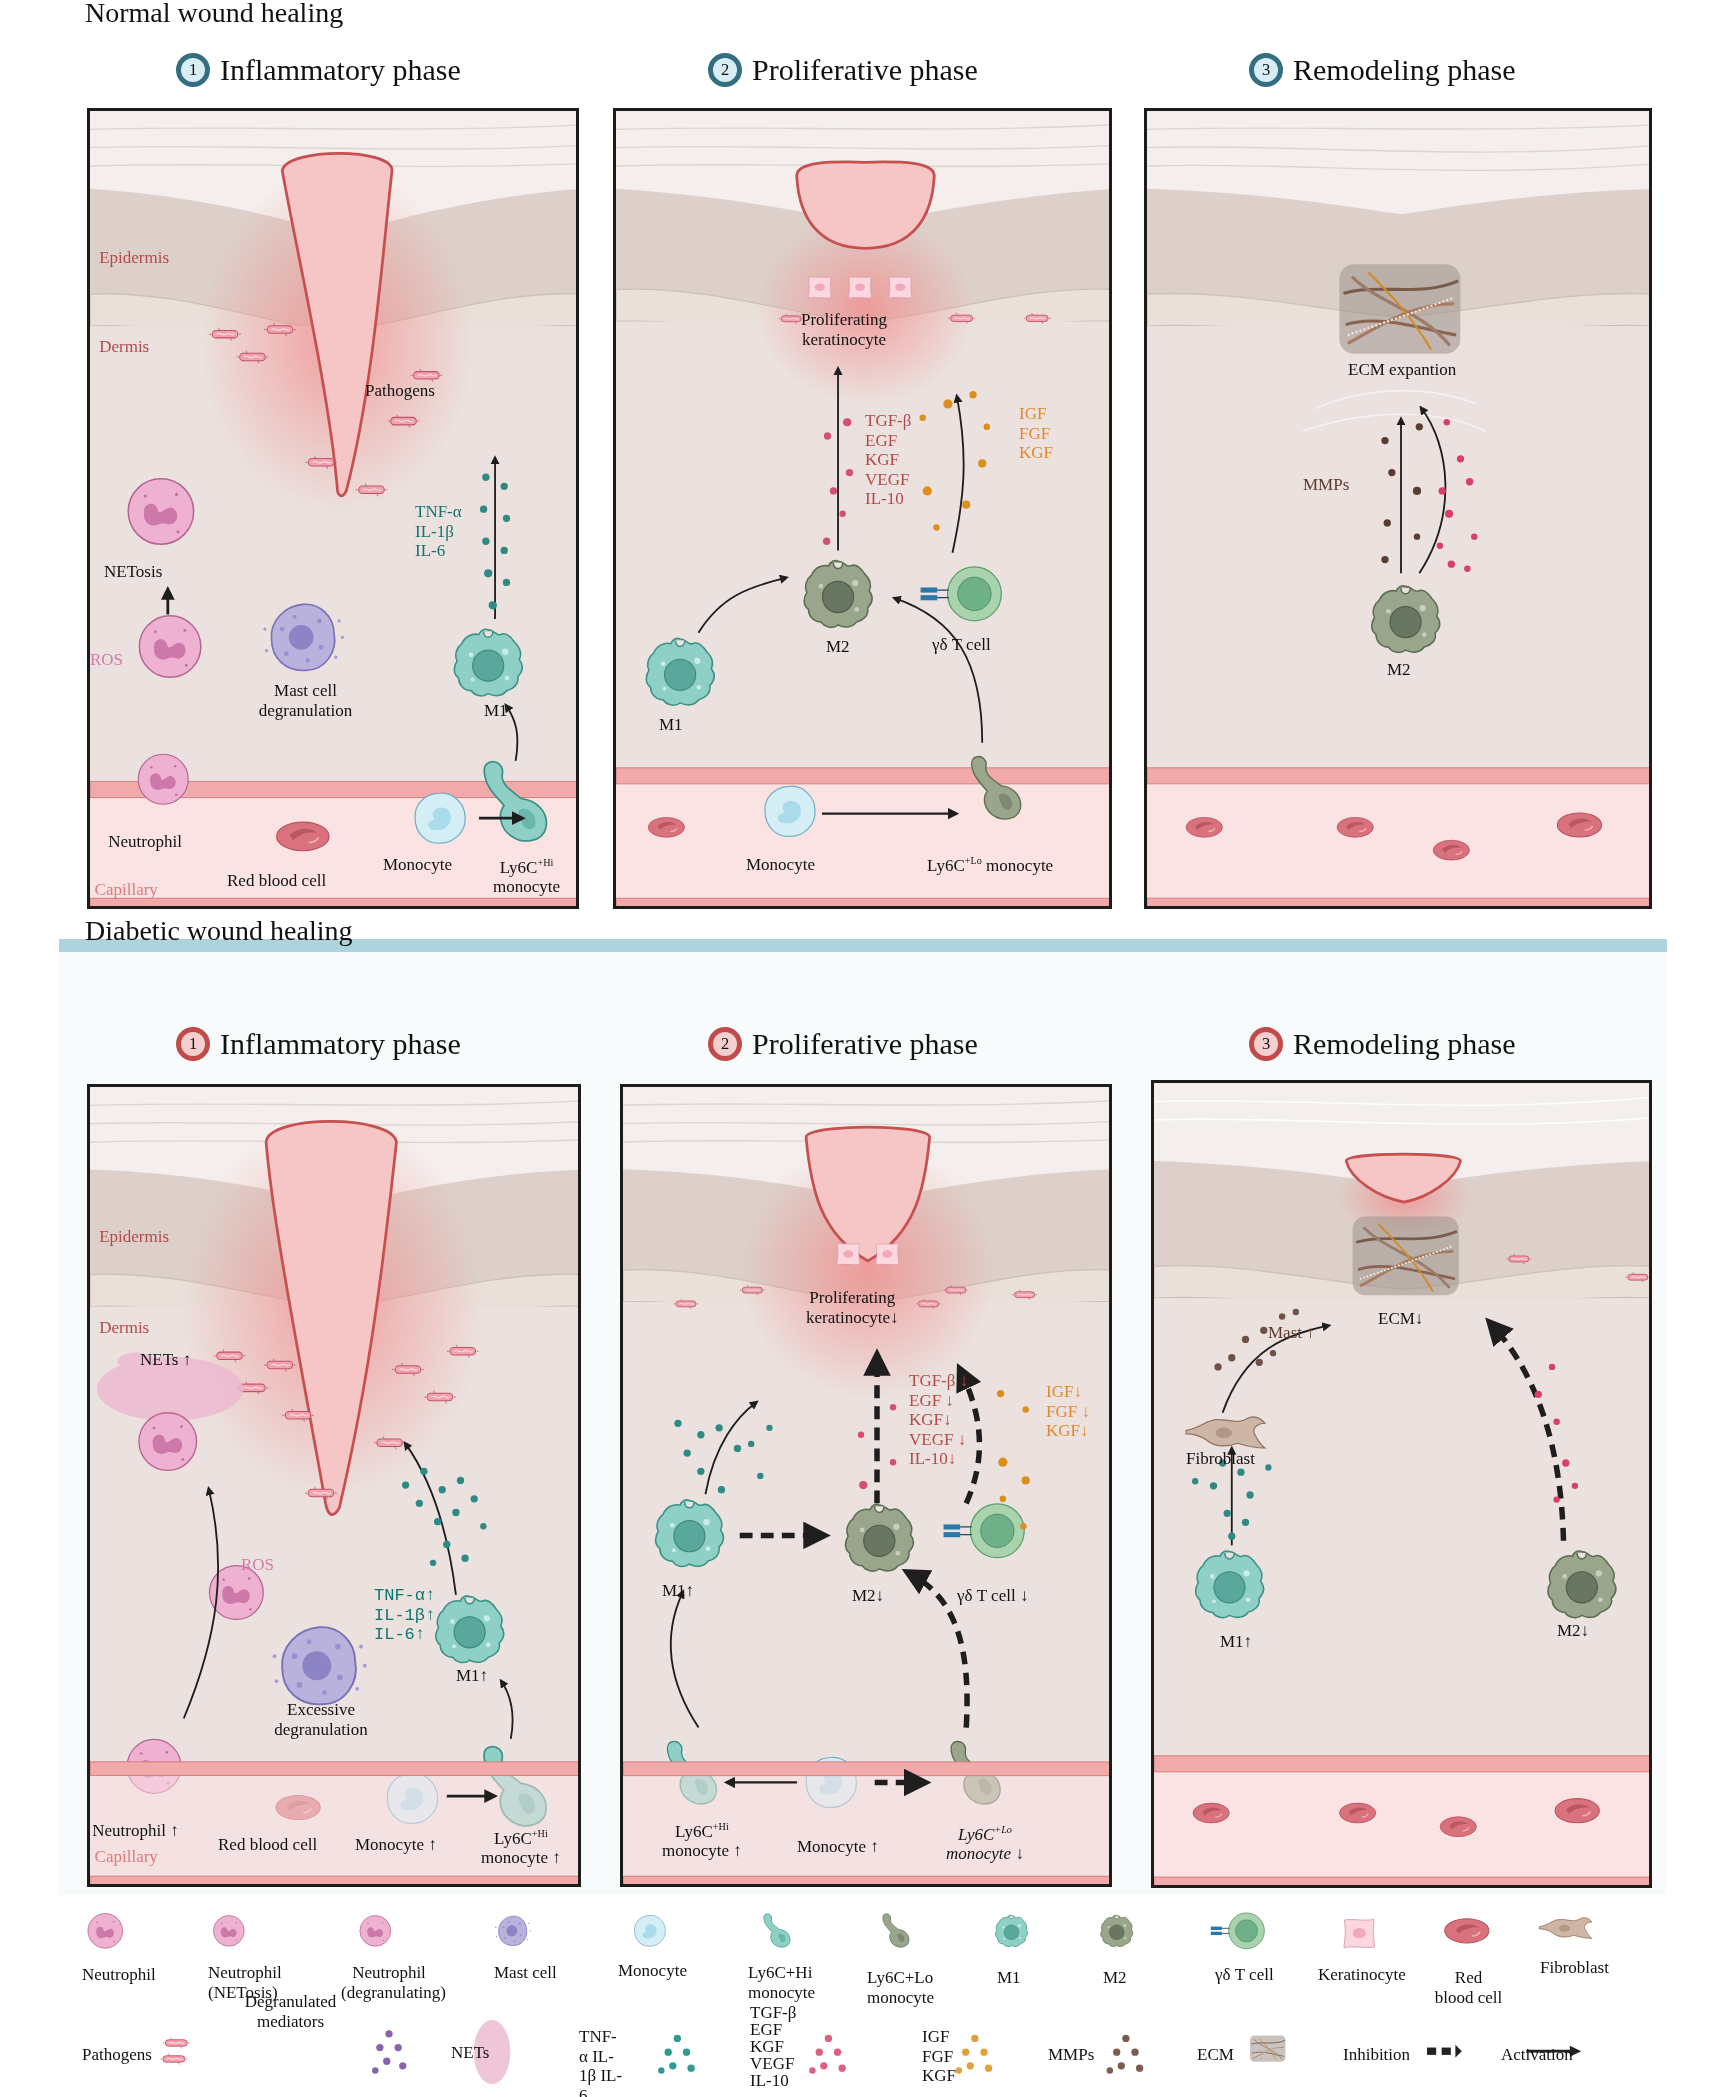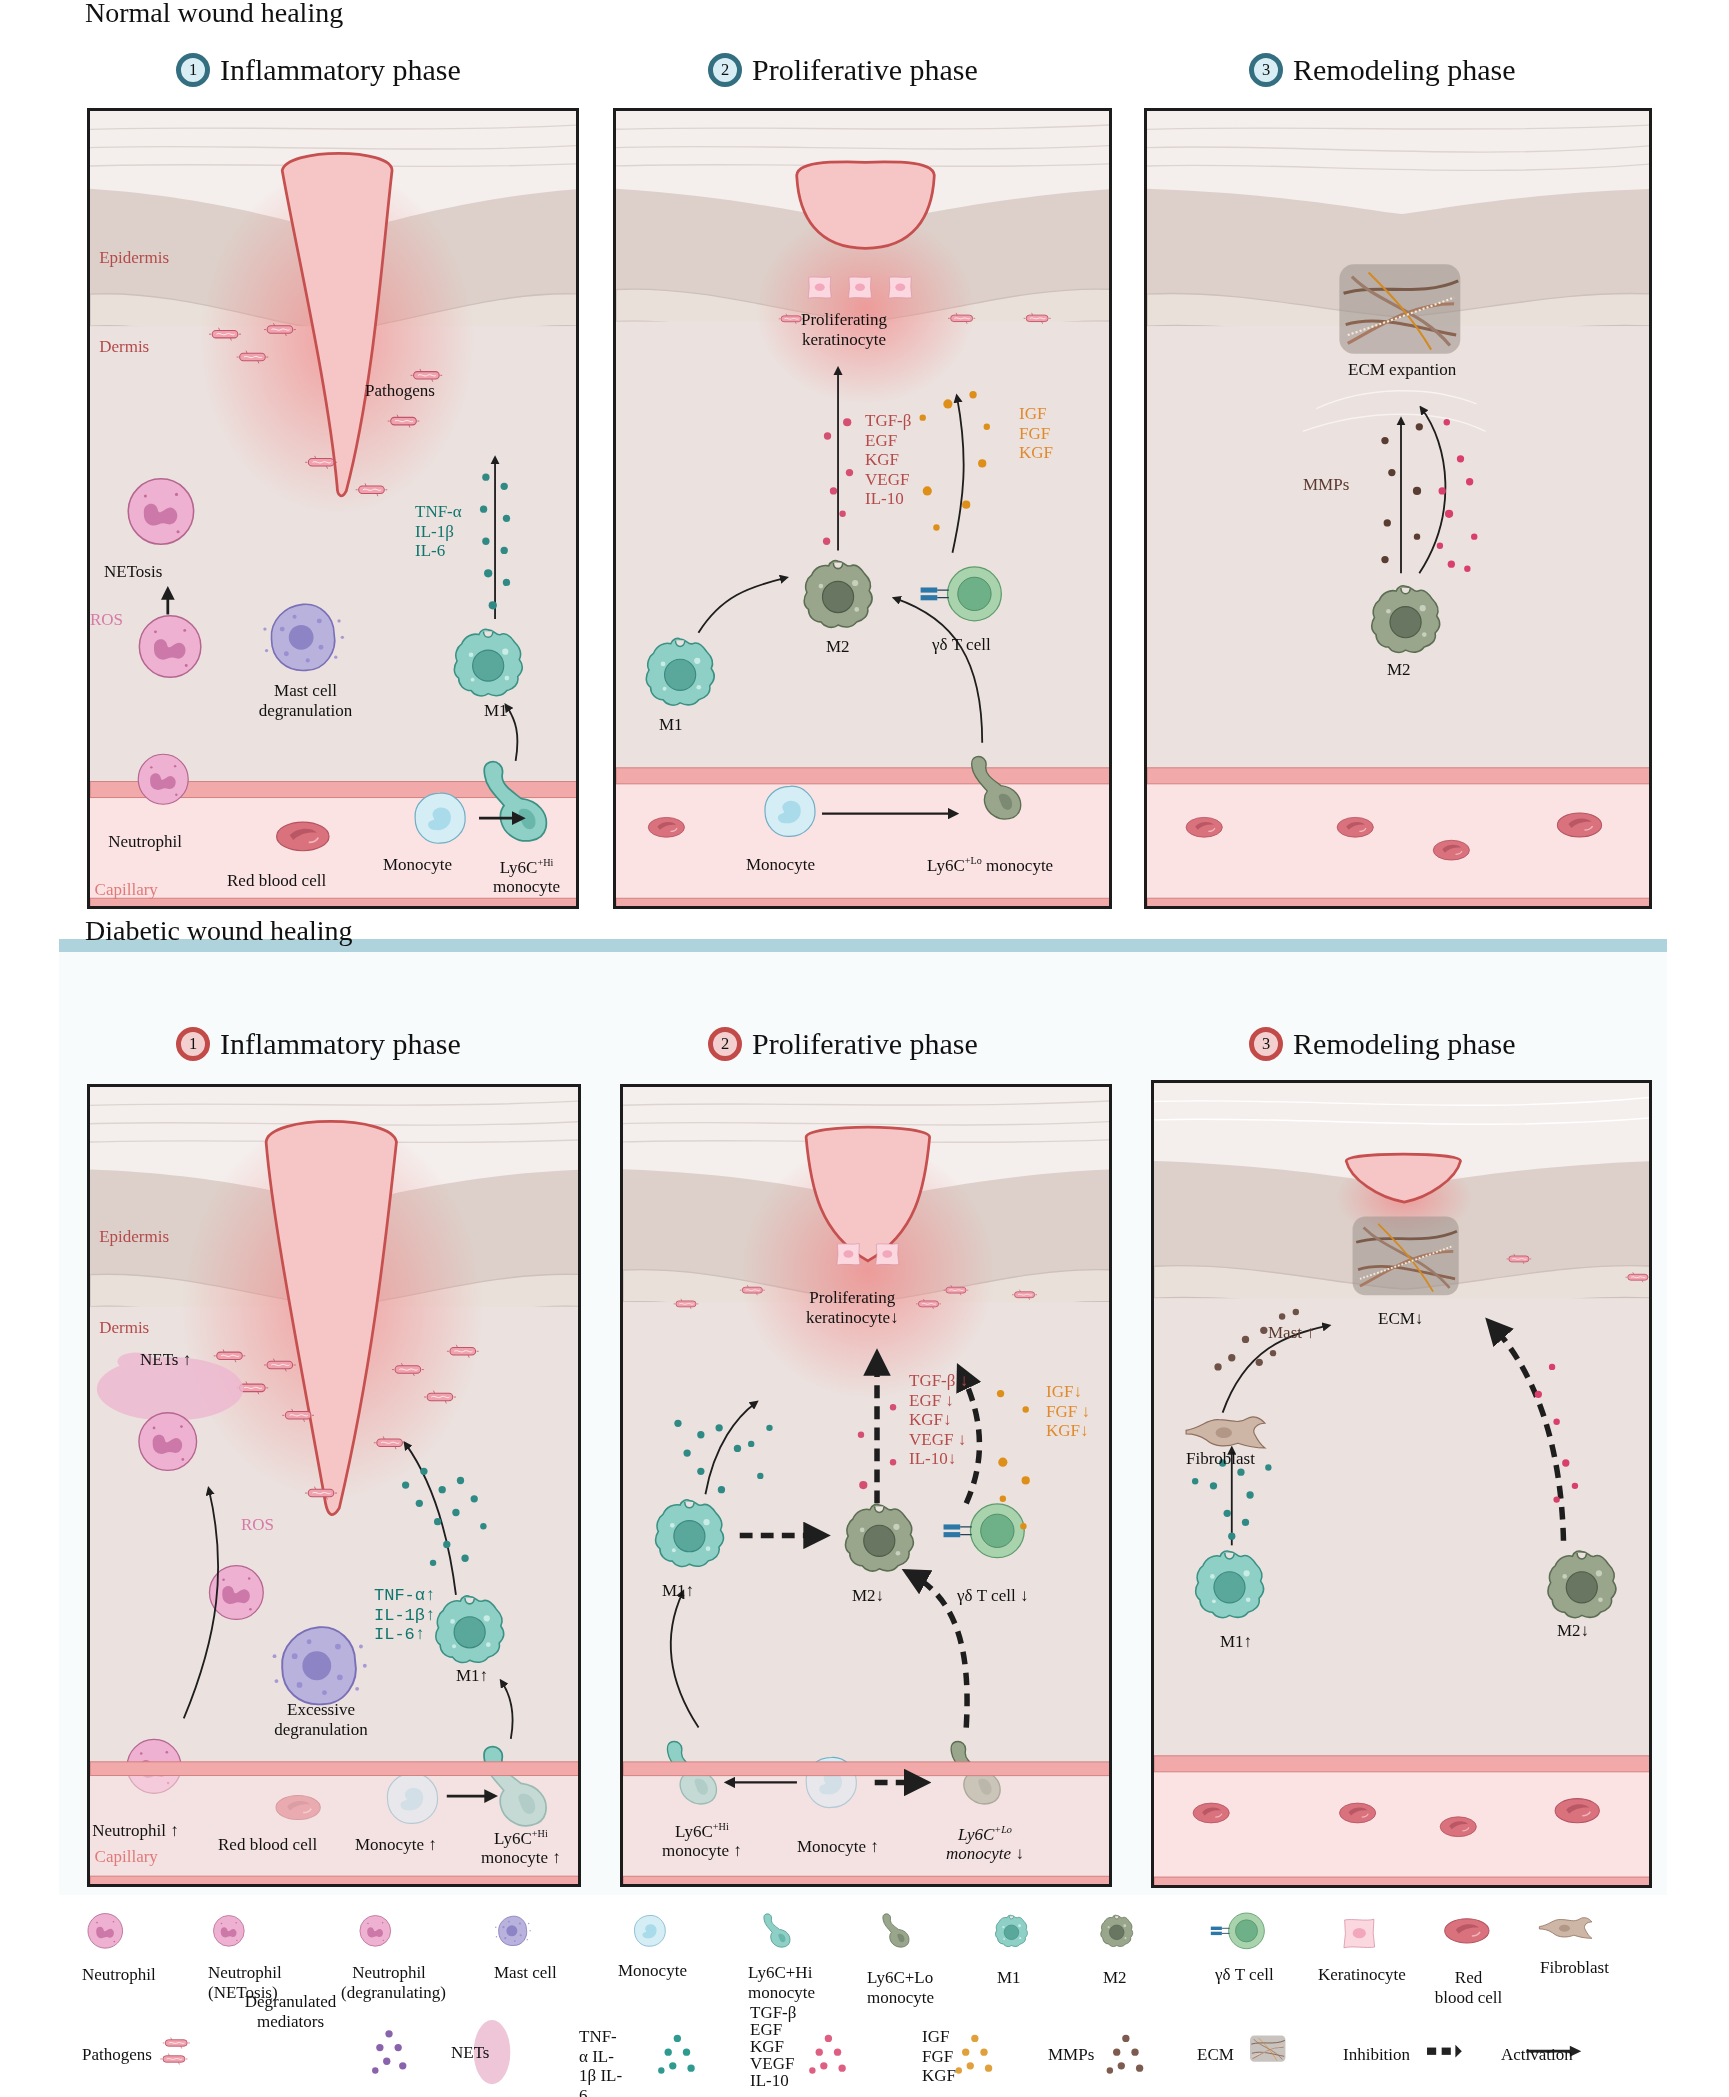--- a/index.html
+++ b/index.html
@@ -8,21 +8,21 @@
   .phase-head{position:absolute;display:flex;align-items:center;gap:10px;font-size:30px;}
   .badge{width:34px;height:34px;border-radius:50%;box-sizing:border-box;display:flex;align-items:center;justify-content:center;font-size:16.5px;}
   .badge.normal{border:5.5px solid #336f80;background:#d9eef4;}
   .badge.diab{border:5.5px solid #c24a48;background:#f3cfcf;}
   .panel{position:absolute;border:3.2px solid #1c1c1c;background:#ebe1de;overflow:hidden;box-sizing:border-box;}
   .panel svg{position:absolute;left:0;top:0;}
   .lbl{position:absolute;font-size:17px;text-align:center;line-height:1.15;white-space:nowrap;}
   .lbl.red{color:#b44a4a;}
   .lbl.teal{color:#0f766e;}
   .lbl.orange{color:#e08a2c;}
-  .lbl.pink{color:#d77aa8;}
+  .lbl.pink{color:#d77aa8;margin-top:40px;}
   .lbl.brown{color:#5a3a30;}
   .lbl.left{text-align:left;}
   sup{font-size:60%;}
   .divider{position:absolute;left:59px;top:939px;width:1608px;height:13px;background:#aed3dc;}
   .diab-bg{position:absolute;left:59px;top:952px;width:1608px;height:943px;background:#f8fbfb;}
   .legend-item{position:absolute;text-align:center;font-size:17px;line-height:1.15;}
   .legend-icon{position:absolute;}
 </style>
 </head>
 <body>

